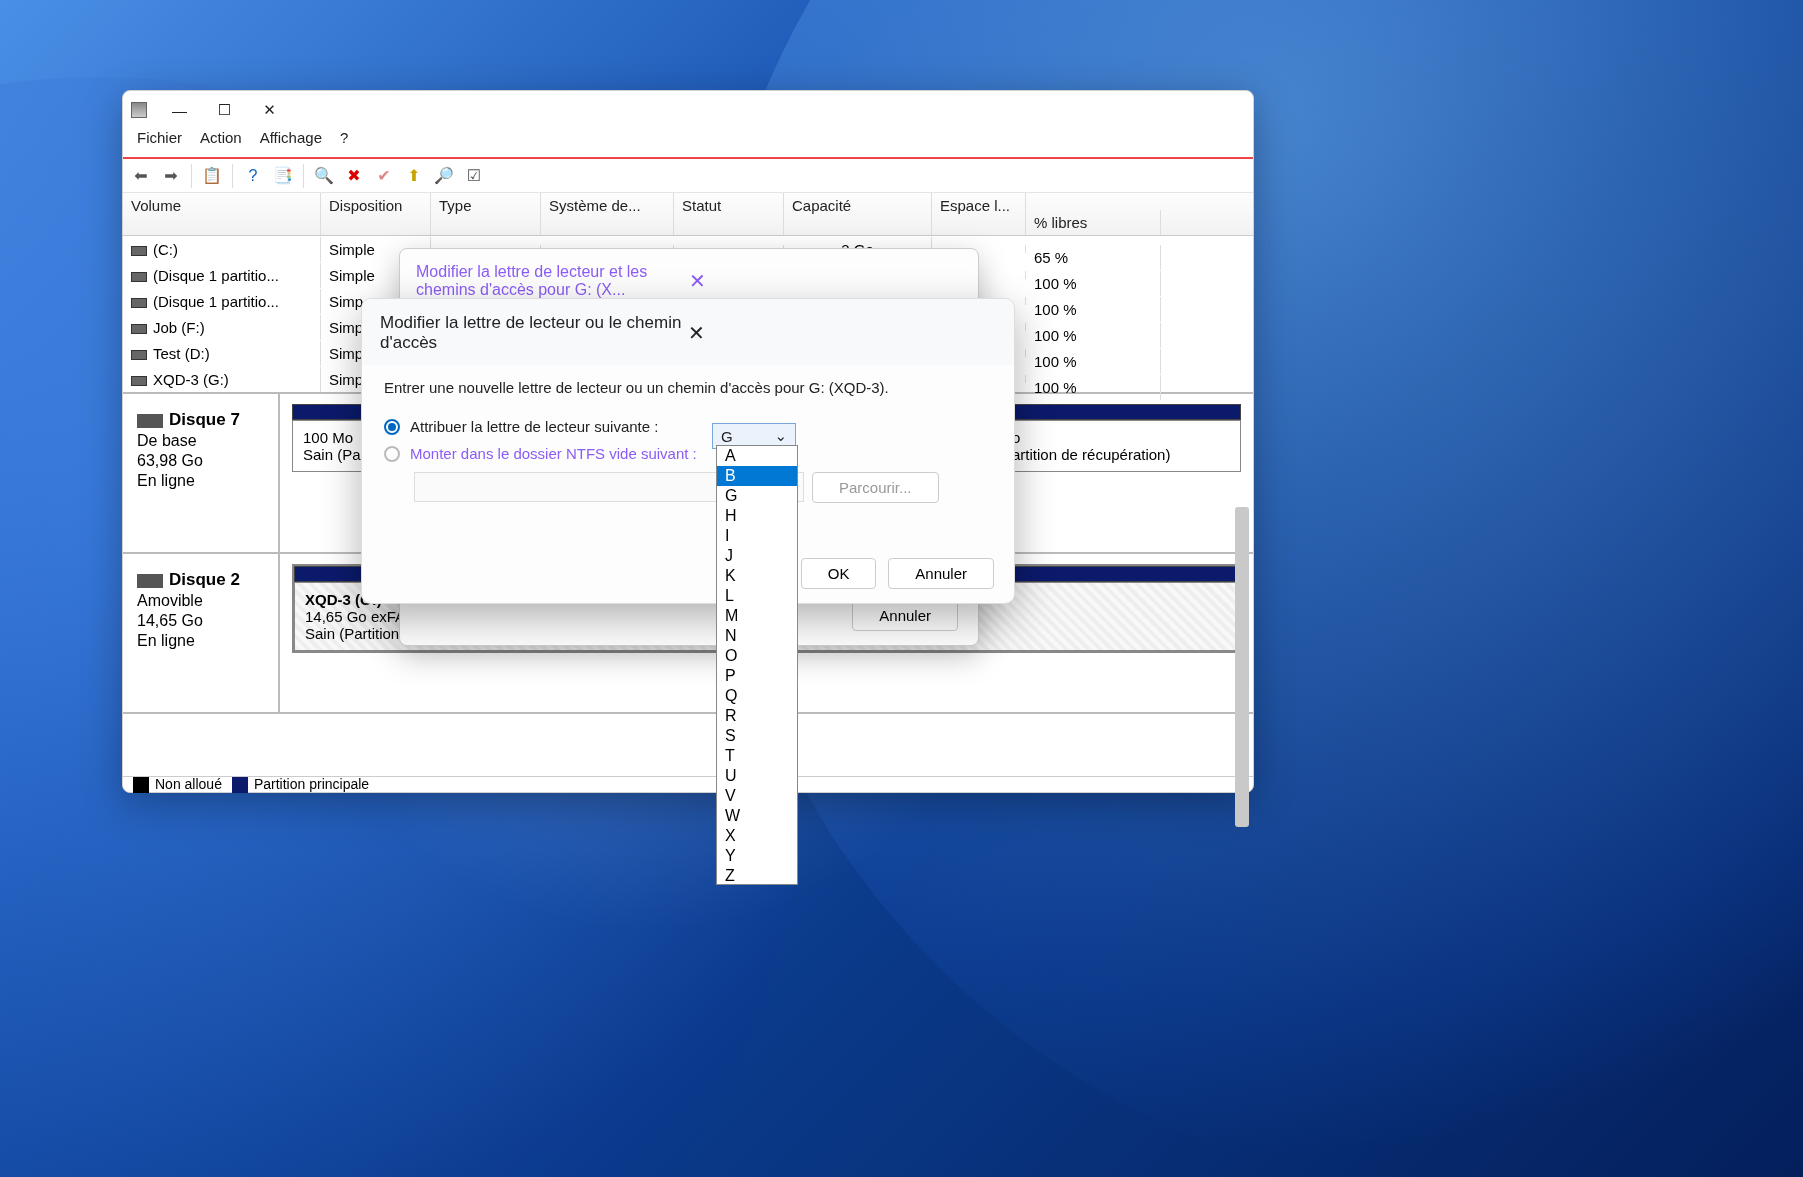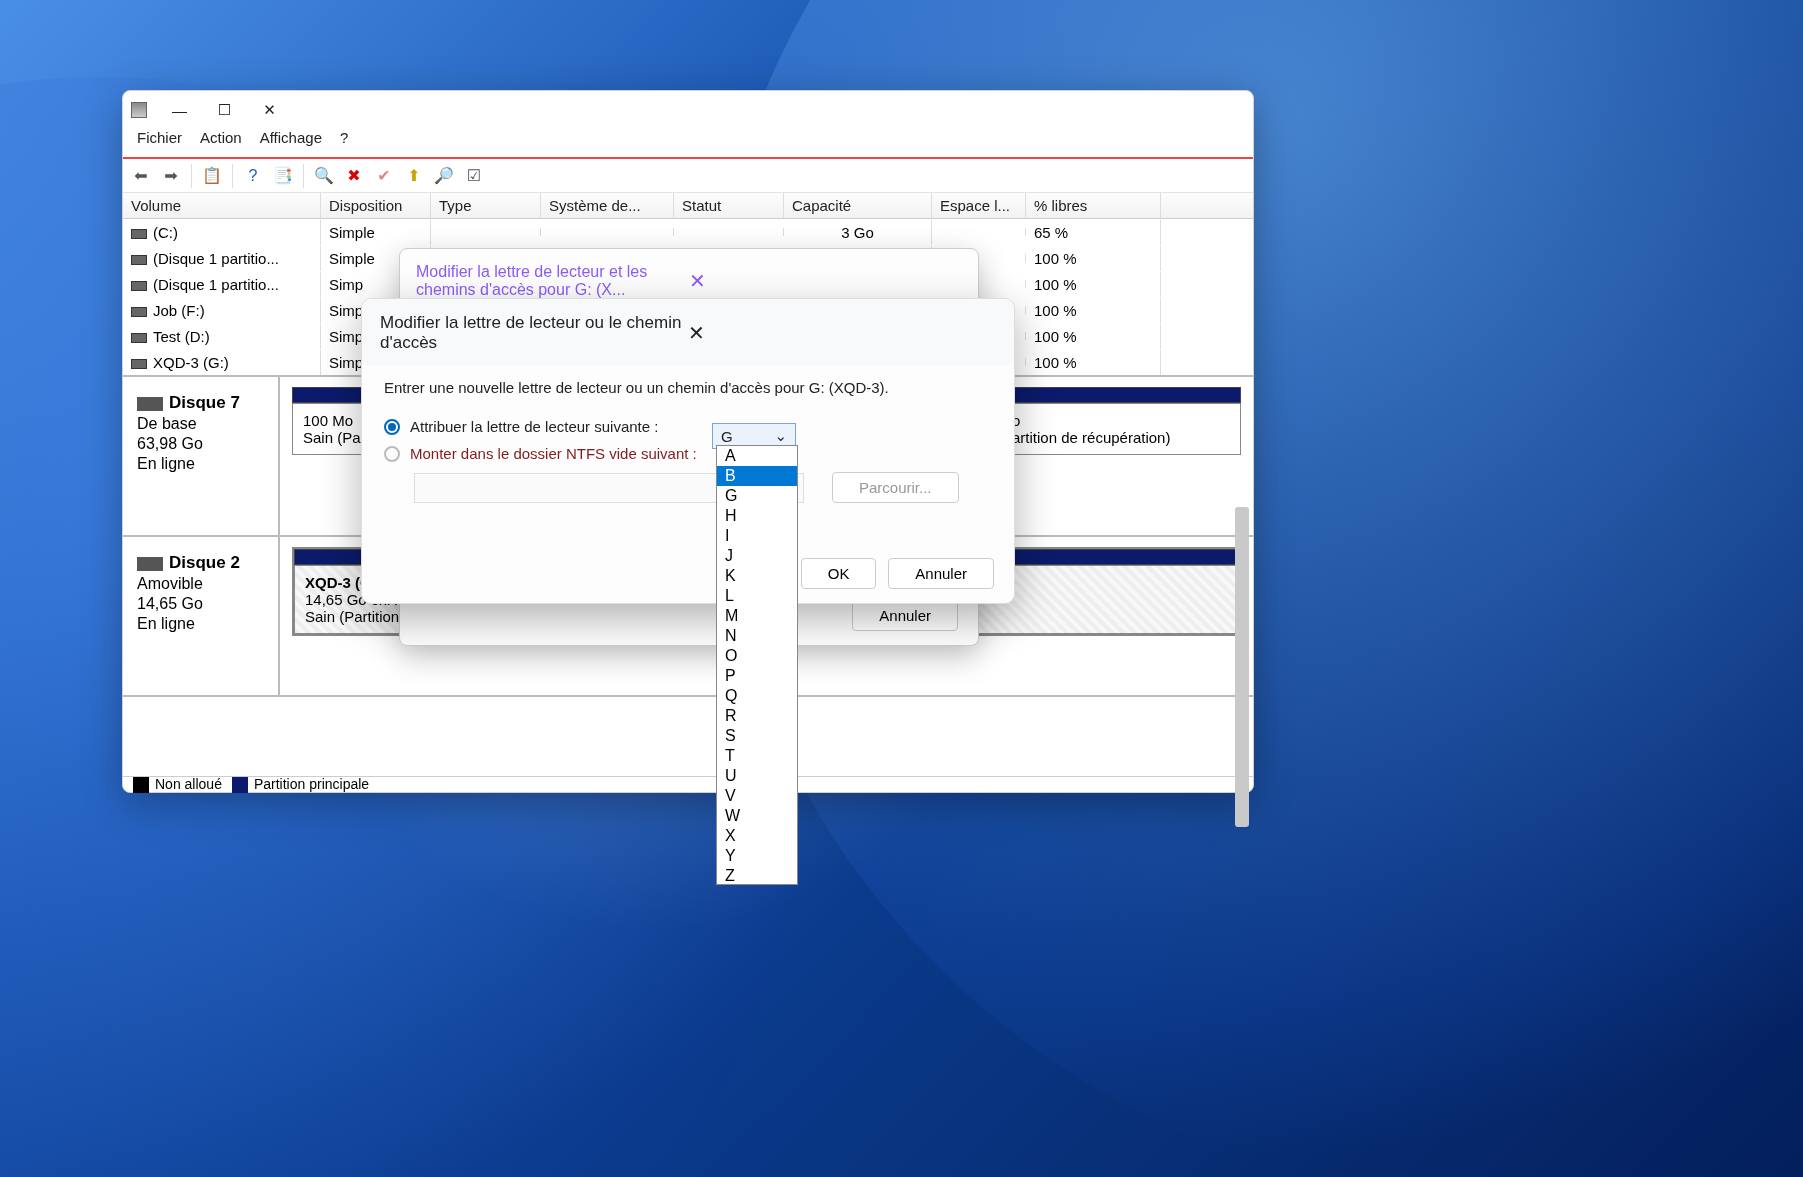--- a/index.html
+++ b/index.html
@@ -52,21 +52,21 @@
   .tool { width: 24px; height:24px; display:flex; align-items:center; justify-content:center; font-size:16px; color:#555; }
   .tsep { width:1px; height:24px; background:#ddd; margin:0 2px; }
 
   .table-area {
     border-bottom: 2px solid #bbb;
   }
   .thead, .trow { display:flex; }
   .thead { background: linear-gradient(#fdfdfd,#f2f2f2); border-bottom:1px solid #ccc; }
   .th, .td { padding: 4px 8px; font-size:15px; overflow:hidden; white-space:nowrap; text-overflow:ellipsis; border-right:1px solid #ddd; }
   .th { color:#222; }
-  .c0{width:198px;} .c1{width:110px;} .c2{width:110px;} .c3{width:133px;} .c4{width:110px;} .c5{width:148px;} .c6{width:94px;} .c7{width:135px;}
+  .c0{width:198px;} .c1{width:110px;} .c2{width:110px;} .c3{width:133px;} .c4{width:110px;} .c5{width:148px;} .c6{width:94px;} .c7{width:135px;margin-top:17px;}
   .trow { height:26px; align-items:center; }
   .vol-icon { display:inline-block; width:16px; height:10px; background:#666; border:1px solid #333; margin-right:6px; vertical-align:middle; }
 
   .disks { flex:1; display:flex; flex-direction:column; overflow:hidden; position:relative;}
   .disk-row { display:flex; height:160px; border-bottom:2px solid #bbb; }
   .disk-label {
     width:157px; padding:14px 10px 10px 14px; border-right:2px solid #bbb;
   }
   .disk-label .dicon{ width:26px; height:14px; background:#555; display:inline-block; margin-right:6px; vertical-align:middle;}
   .disk-label b{ font-size:17px; }
@@ -116,21 +116,21 @@
 
   
   .dropdown{
     position:absolute; top:445px; left:716px; width:82px;
     background:#fff; border:1px solid #888; z-index:200;
     font-size:16px; max-height:440px;
   }
   .dropdown div{ padding:1px 8px;}
   .dropdown div.hl{ background:#0078d4; color:#fff;}
 
-  .label-gray{ color:#7f1d1d;text-align:center;}
+  .label-gray{ color:#8b5cf6;text-align:center;}
 </style>
 </head>
 <body>
 
 <div class="bg-swirl s1"></div>
 <div class="bg-swirl s2"></div>
 <div class="bg-swirl s3"></div>
 
 <div class="window">
   <div class="titlebar">
@@ -319,21 +319,21 @@
         <span>G</span>
         <span>⌄</span>
       </div>
     </div>
 
     <div class="radio-row label-gray" style="margin-top:10px;">
       <div class="radio unchecked"></div>
       <div>Monter dans le dossier NTFS vide suivant :</div>
     </div>
 
-    <div style="display:flex; gap:20px; align-items:center; margin:10px 0 0 30px;">
+    <div style="display:flex; gap:0; align-items:flex-start; margin:10px 0 0 30px;">
       <div class="textfield"></div>
       <button class="dbtn" style="color:#999;">Parcourir...</button>
     </div>
   </div>
   <div class="d2foot">
     <button class="dbtn">OK</button>
     <button class="dbtn">Annuler</button>
   </div>
 </div>
 

